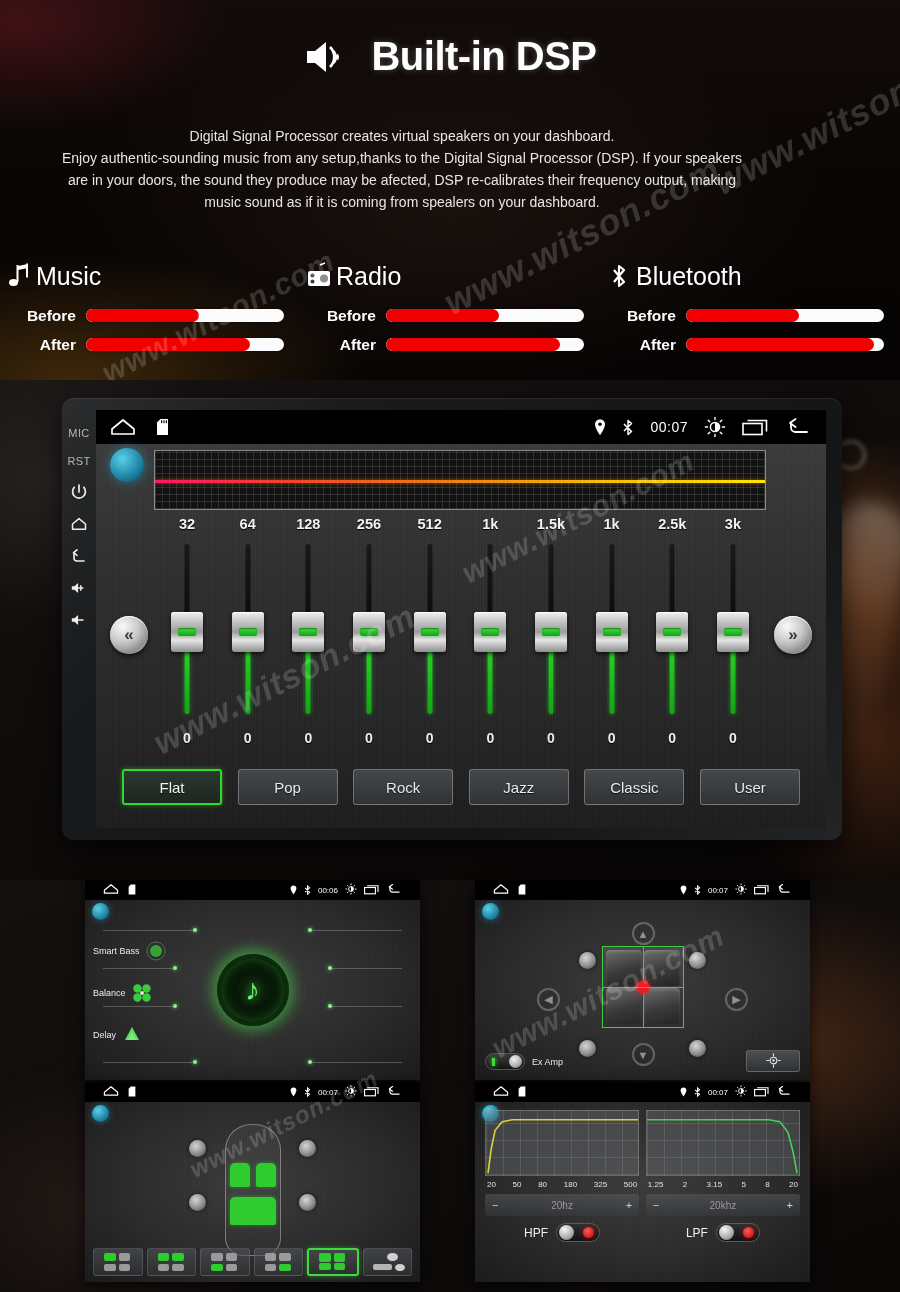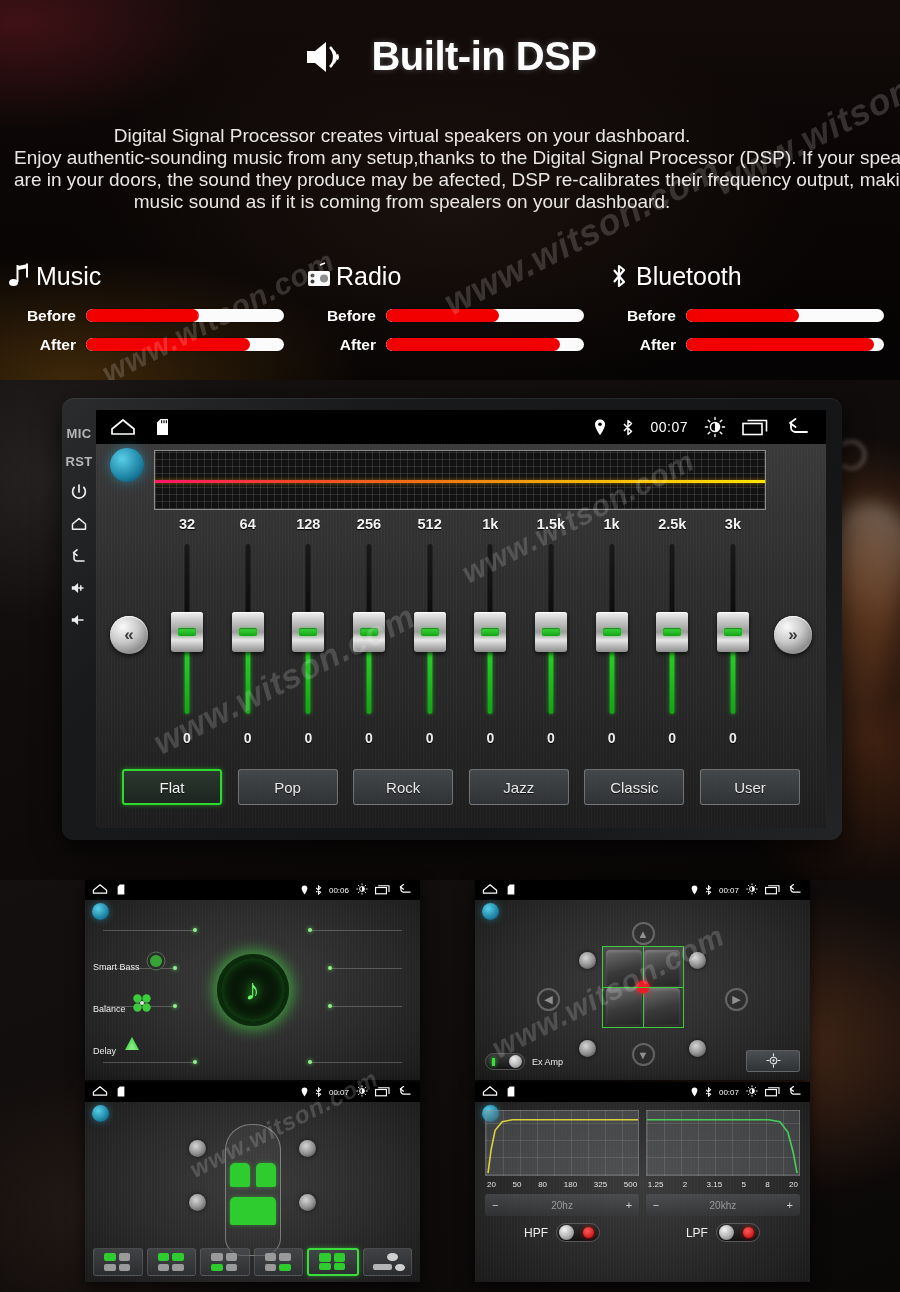--- a/index.html
+++ b/index.html
@@ -24,21 +24,21 @@
     position:absolute; left:0; top:34px; width:900px;
     display:flex; align-items:center; justify-content:center; gap:22px;
   }
   .spk-icon { width:46px; height:44px; display:block; }
   .hero-title {
     font-size:40px; font-weight:bold; letter-spacing:-0.5px;
     color:#ffffff; text-shadow:0 0 6px rgba(255,255,255,0.25);
   }
   .hero-para {
     position:absolute; left:0; top:125px; width:804px;
-    text-align:center; font-size:19px; line-height:22px;
+    text-align:center; font-size:14px; line-height:22px;
     color:#e8e6e4; padding:0 14px;
   }
   .hero-para .l { display:block; white-space:nowrap; }
 
   
   .compare {
     position:absolute; left:0; top:255px; width:900px; height:118px;
     display:flex;
   }
   .cmp-col { flex:1 1 0; position:relative; }
@@ -89,21 +89,21 @@
   .device {
     position:absolute; left:62px; top:18px; width:780px; height:442px;
     background:linear-gradient(135deg,#2a2c2e 0%, #191a1c 25%, #141516 70%, #222426 100%);
     border-radius:12px;
     box-shadow:0 10px 28px rgba(0,0,0,0.75), inset 0 1px 1px rgba(255,255,255,0.08);
   }
   .bezel-left {
     position:absolute; left:0; top:0; width:34px; height:100%;
     display:flex; flex-direction:column; align-items:center; padding-top:22px;
   }
-  .bz-txt { font-size:13px; color:#b6b6b6; letter-spacing:0.4px; font-weight:bold; }
+  .bz-txt { font-size:11px; color:#b6b6b6; letter-spacing:0.4px; font-weight:normal; }
   .bz-ico { width:18px; height:18px; display:block; opacity:0.92; }
   .bz-slot { height:32px; display:flex; align-items:center; justify-content:center; }
 
   .screen {
     position:absolute; left:34px; top:12px; width:730px; height:418px;
     background:#0d0d0d; overflow:hidden;
     border-radius:2px;
     box-shadow:inset 0 0 14px rgba(0,0,0,0.9);
   }
 
@@ -215,41 +215,41 @@
     background:#0d0d0d; overflow:hidden;
     box-shadow:0 4px 14px rgba(0,0,0,0.7);
   }
   .t1 { left:85px; top:0px; }
   .t2 { left:475px; top:0px; }
   .t3 { left:85px; top:202px; }
   .t4 { left:475px; top:202px; }
 
   .t-status {
     position:absolute; left:0; top:0; width:100%; height:20px;
-    background:#000; display:flex; align-items:center; padding:0 7px;
+    background:#000; display:flex; align-items:center; padding:0 18px;
   }
   .t-sl { display:flex; align-items:center; gap:9px; }
   .t-sr { margin-left:auto; display:flex; align-items:center; gap:7px; }
   .t-clock { font-size:8px; color:#fff; }
   .t-body {
     position:absolute; left:0; top:20px; width:100%; height:180px;
     background:
       repeating-linear-gradient(90deg, rgba(255,255,255,0.02) 0 1px, rgba(0,0,0,0) 1px 3px),
       radial-gradient(ellipse at 50% 45%, #3b3b3b 0%, #2a2a2a 55%, #1a1a1a 100%);
   }
   .t-dot {
     position:absolute; left:7px; top:3px; width:17px; height:17px; border-radius:50%;
     background:radial-gradient(circle at 36% 32%, #58cfe8, #1b7fa0 65%, #0d3d52);
     box-shadow:0 0 7px rgba(40,170,210,0.5);
   }
 
   
   .dspmenu-l { position:absolute; left:8px; top:30px; width:100px; }
   .dspmenu-r { position:absolute; right:8px; top:30px; width:100px; text-align:right; }
-  .dsp-item { height:42px; display:flex; align-items:flex-end; gap:5px; font-size:9px; color:#ececec; }
+  .dsp-item { height:42px; display:flex; align-items:center; gap:5px; font-size:9px; color:#ececec; }
   .dspmenu-r .dsp-item { justify-content:flex-end; }
   .dsp-ic { width:22px; height:22px; flex:none; }
   .dsp-orb {
     position:absolute; left:50%; top:54px; transform:translateX(-50%);
     width:72px; height:72px; border-radius:50%;
     background:radial-gradient(circle at 50% 50%, #0e2a0e 0%, #061006 55%, #020602 75%);
     border:4px solid #0c2b0c;
     box-shadow:0 0 14px 4px rgba(70,230,70,0.55), inset 0 0 14px rgba(60,220,60,0.45);
     display:flex; align-items:center; justify-content:center;
   }

